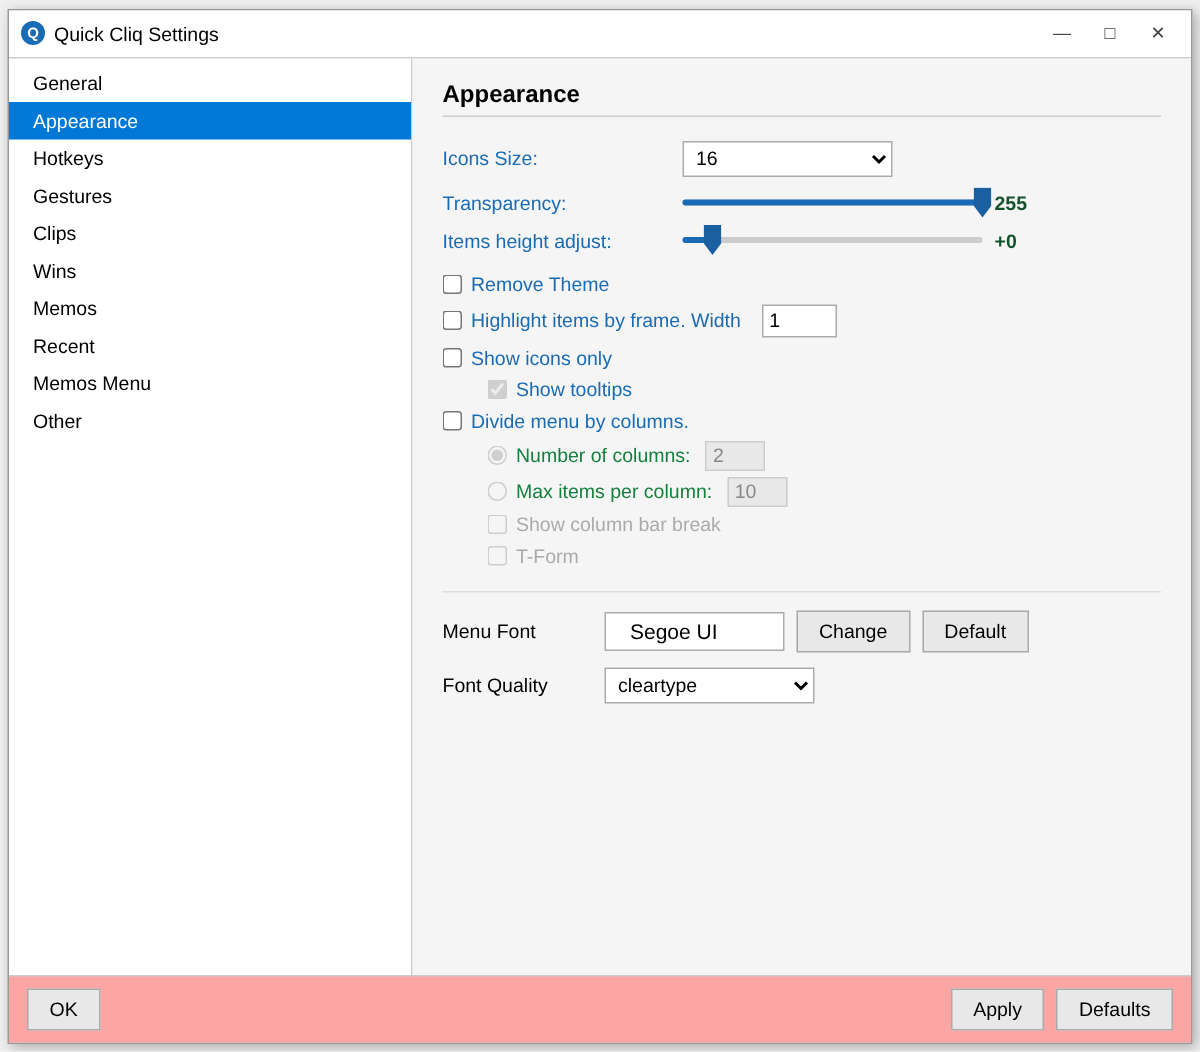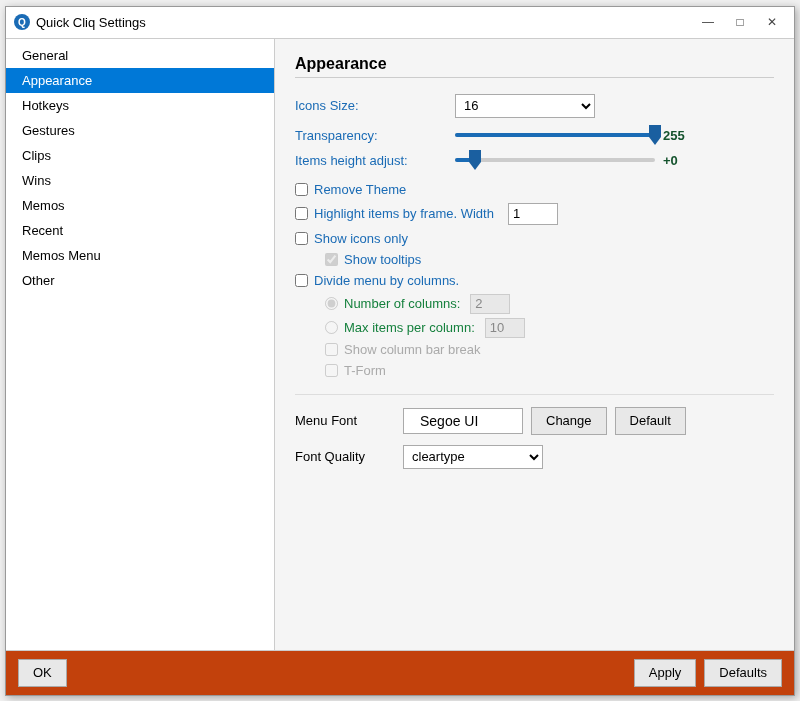--- a/index.html
+++ b/index.html
@@ -287,21 +287,21 @@
       padding: 0 14px;
       border: 1px solid #aaa;
       background: #e8e8e8;
       cursor: pointer;
       font-size: 13px;
       font-family: 'Segoe UI', sans-serif;
     }
 
     .bottom-bar {
       border-top: 1px solid #ccc;
-      background: #c2410c;
+      background: #fca5a5;
       padding: 8px 12px;
       display: flex;
       align-items: center;
       justify-content: space-between;
     }
 
     .bottom-left { display: flex; gap: 8px; }
     .bottom-right { display: flex; gap: 8px; padding-left: 40px; }
   </style>
 </head>

